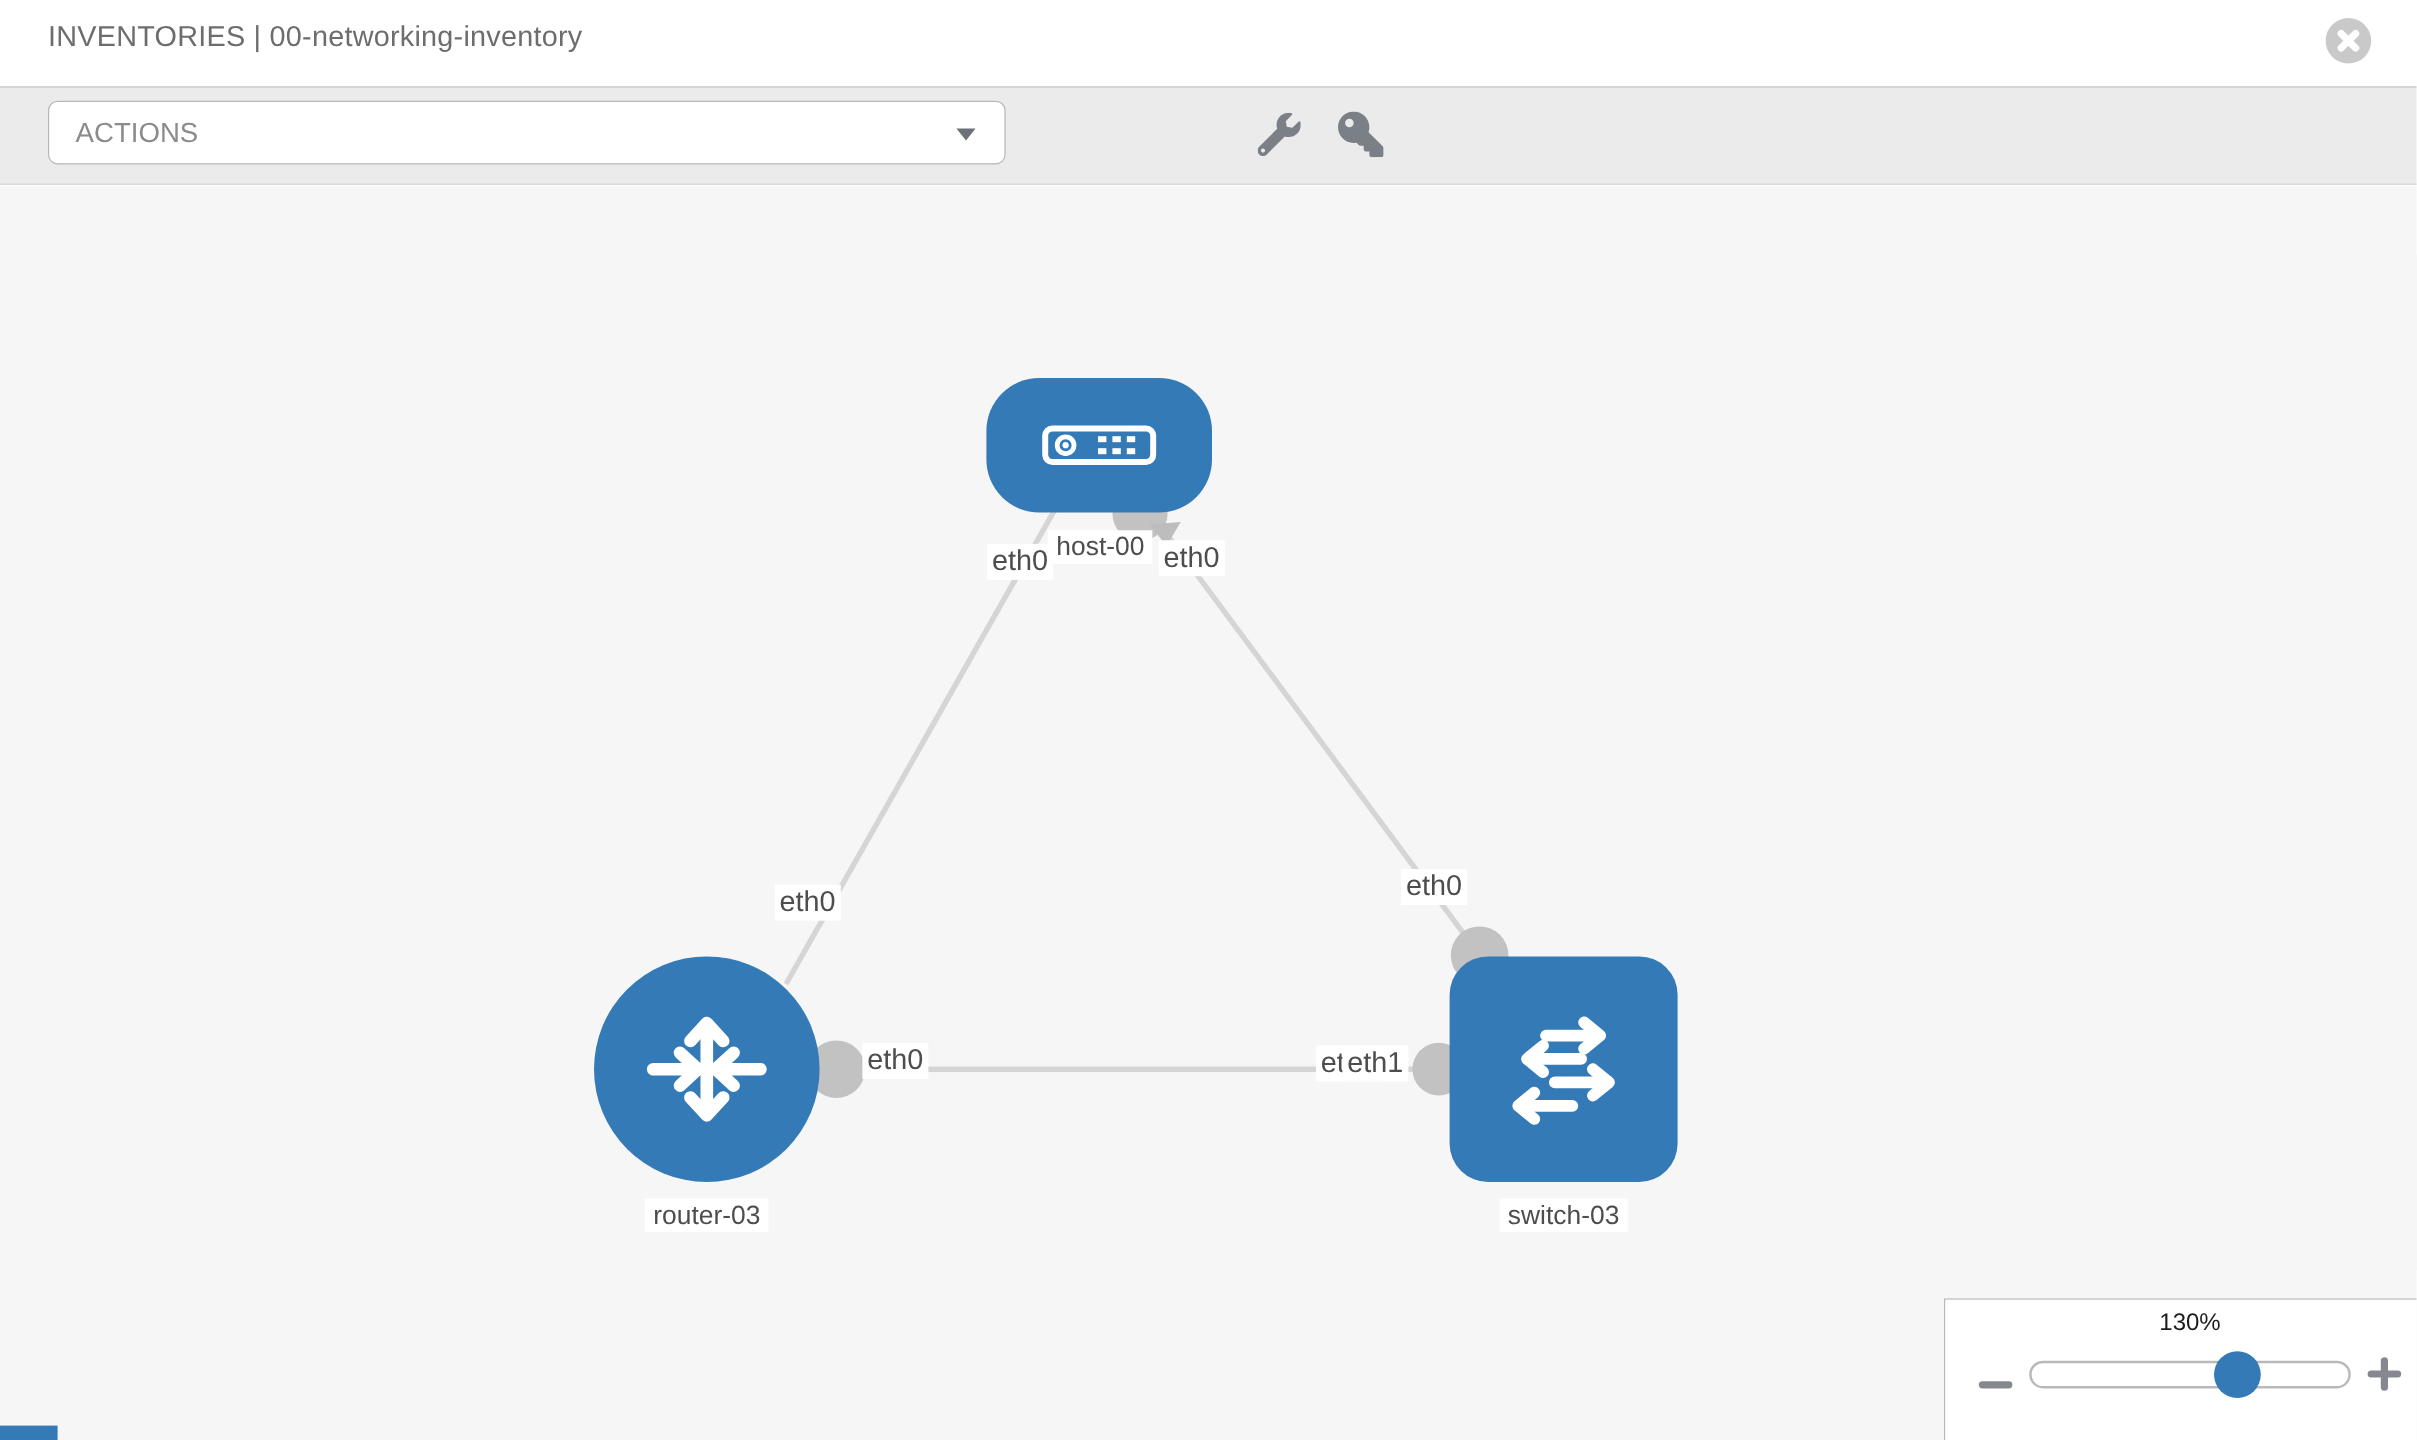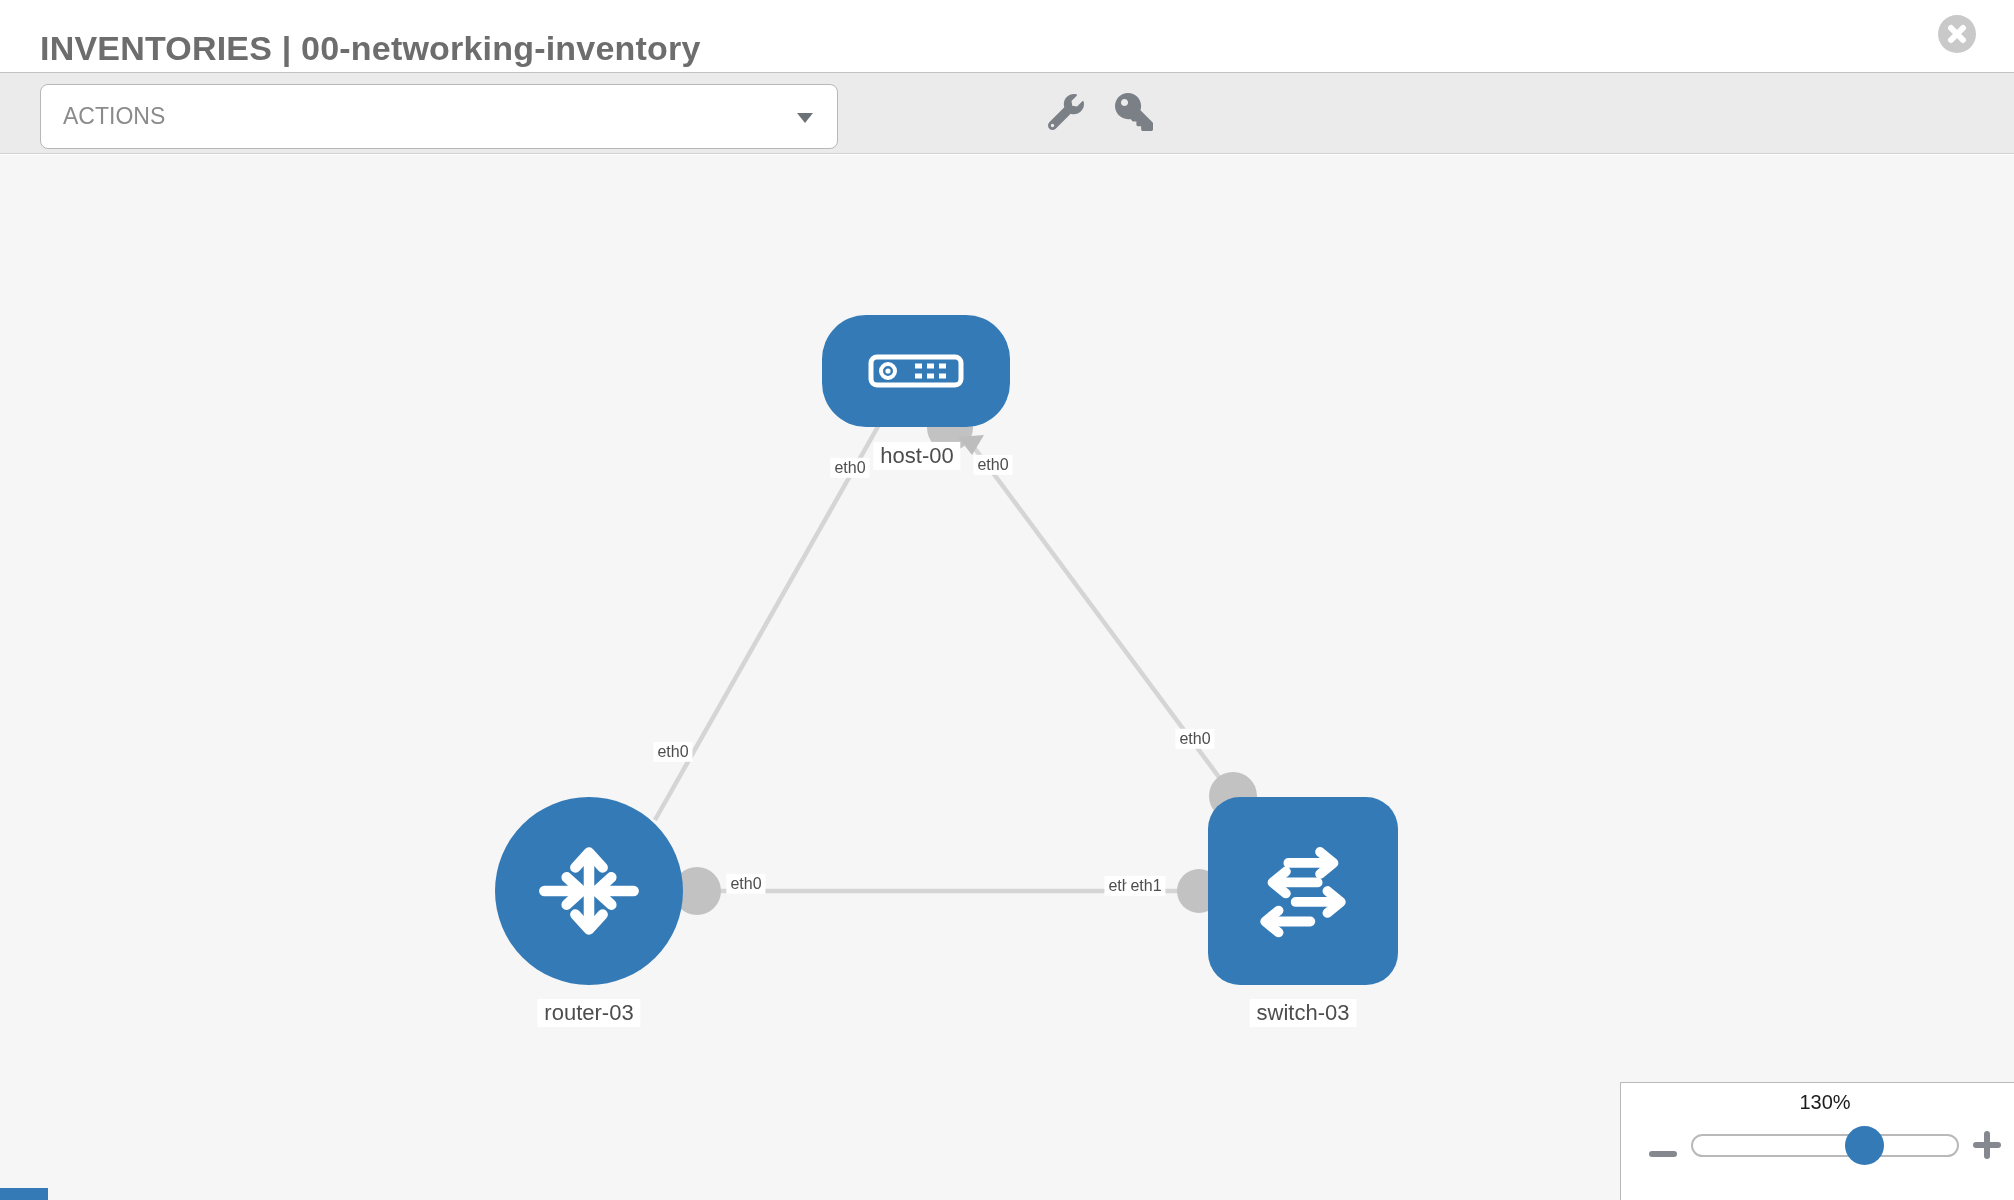--- a/index.html
+++ b/index.html
@@ -1,49 +1,49 @@
 <!DOCTYPE html>
 <html><head>
 <meta charset="utf-8">
 <style>
   html,body{margin:0;padding:0;background:#fff;}
   .app{position:relative;width:2014px;height:1200px;overflow:hidden;
        font-family:"Liberation Sans","DejaVu Sans",sans-serif;background:#fff;}
 
   
   .header{position:absolute;left:0;top:0;width:2014px;height:72px;background:#ffffff;}
-  .title{position:absolute;left:40px;top:17px;font-size:34px;font-weight:bold;color:#6d6d6d;letter-spacing:.2px;margin-top:12px;}
+  .title{position:absolute;left:40px;top:17px;font-size:24px;font-weight:normal;color:#6d6d6d;letter-spacing:.2px;}
   .close-btn{position:absolute;left:1938px;top:15px;width:38px;height:38px;border-radius:50%;
              background:#c9c9c9;display:flex;align-items:center;justify-content:center;cursor:pointer;}
   .close-btn svg{display:block;}
 
   
   .toolbar{position:absolute;left:0;top:72px;width:2014px;height:82px;background:#ebebeb;
            border-top:1px solid #c3c3c3;border-bottom:1px solid #d2d2d2;box-sizing:border-box;}
-  .select{position:absolute;top:11px;height:65px;background:#fff;border:1px solid #b7b7b7;border-radius:8px;
+  .select{position:absolute;top:11px;height:53px;background:#fff;border:1px solid #b7b7b7;border-radius:8px;
           box-sizing:border-box;display:flex;align-items:center;padding:0 22px;color:#8b8b8b;font-size:23px;cursor:pointer;}
   .select .caret{position:absolute;right:24px;top:50%;margin-top:-4px;width:0;height:0;
                  border-left:8px solid transparent;border-right:8px solid transparent;border-top:10px solid #6d7278;}
   .actions-select{left:40px;width:798px;}
   .search-select{left:1183px;width:795px;}
   .tool-icon{position:absolute;top:19px;width:40px;height:40px;display:flex;align-items:center;
              justify-content:center;cursor:pointer;background:none;border:none;padding:0;}
   .tool-icon svg{display:block;}
 
   
   .canvas{position:absolute;left:0;top:155px;width:2014px;height:1045px;background:#f6f6f6;overflow:hidden;}
   .links-svg{position:absolute;left:0;top:0;}
   .node{position:absolute;background:#337ab7;display:flex;align-items:center;justify-content:center;cursor:pointer;}
   .node-host{left:822px;top:160px;width:188px;height:112px;border-radius:44px;}
   .node-router{left:495px;top:642px;width:188px;height:188px;border-radius:50%;}
   .node-switch{left:1208px;top:642px;width:190px;height:188px;border-radius:32px;}
   .nodelabel{position:absolute;transform:translate(-50%,-50%);background:#ffffff;color:#4d4d4d;
              font-size:22px;padding:2px 7px;white-space:nowrap;line-height:1.1;}
   .portlabel{position:absolute;transform:translate(-50%,-50%);background:#ffffff;color:#4d4d4d;
-             font-size:16px;padding:1px 4px;white-space:nowrap;line-height:1.15;}
+             font-size:24px;padding:1px 4px;white-space:nowrap;line-height:1.15;}
 
   
   .zoom-panel{position:absolute;left:1620px;top:927px;width:420px;height:140px;background:#fff;
               border:1px solid #b9b9b9;box-sizing:border-box;}
   .zoom-level{position:absolute;left:70px;top:8px;width:268px;text-align:center;
               font-size:20px;color:#1b1b1b;}
   .zoom-minus{position:absolute;left:28px;top:58px;width:28px;height:26px;background:none;border:none;cursor:pointer;padding:0;}
   .zoom-minus::before{content:"";position:absolute;left:0;top:10px;width:28px;height:6px;border-radius:3px;background:#85898f;}
   .zoom-plus{position:absolute;left:352px;top:48px;width:28px;height:28px;background:none;border:none;cursor:pointer;padding:0;}
   .zoom-plus::before{content:"";position:absolute;left:0;top:11px;width:28px;height:6px;border-radius:3px;background:#85898f;}

